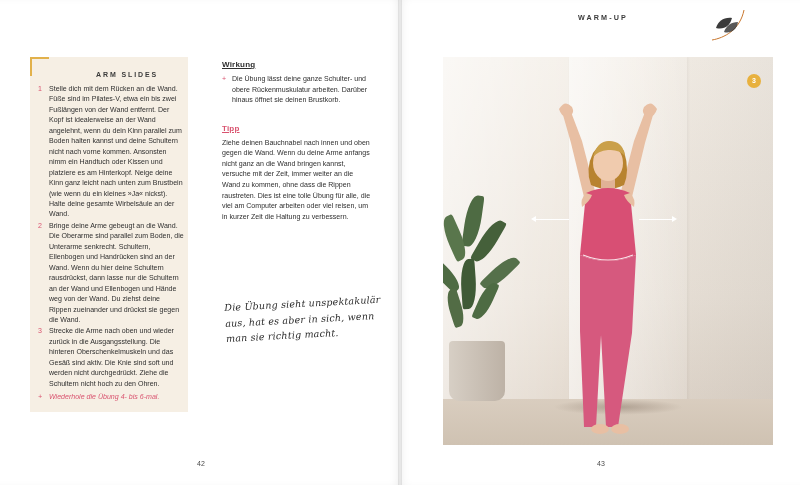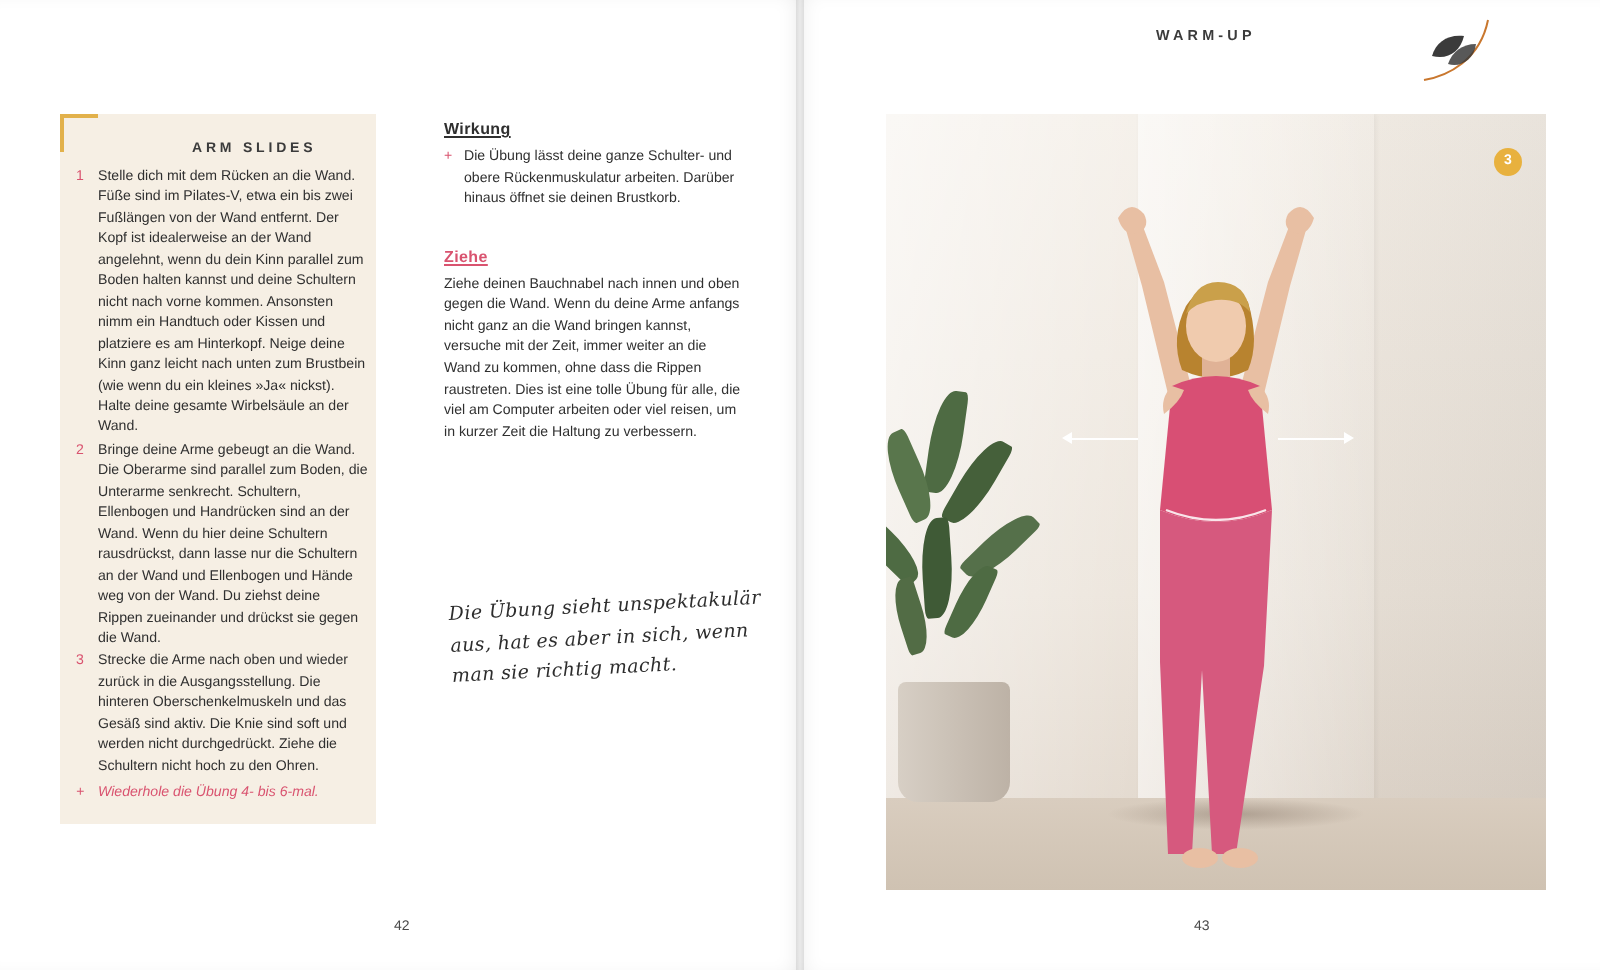--- a/index.html
+++ b/index.html
@@ -347,21 +347,21 @@
   </div>
 
   <div class="col2">
     <div class="sec-title">Wirkung</div>
     <div class="bullet-para">
       <span class="plus">+</span>
       <span>Die Übung lässt deine ganze Schulter- und obere Rückenmuskulatur arbeiten. Darüber hinaus öffnet sie deinen Brustkorb.</span>
     </div>
 
     <div class="tipp-block">
-      <div class="sec-title tipp">Ziehe</div>
+      <div class="sec-title tipp">Tipp</div>
       <div class="tipp-body">Ziehe deinen Bauchnabel nach innen und oben gegen die Wand. Wenn du deine Arme anfangs nicht ganz an die Wand bringen kannst, versuche mit der Zeit, immer weiter an die Wand zu kommen, ohne dass die Rippen raustreten. Dies ist eine tolle Übung für alle, die viel am Computer arbeiten oder viel reisen, um in kurzer Zeit die Haltung zu verbessern.</div>
     </div>
   </div>
 
   <div class="handwritten">Die Übung sieht unspektakulär aus, hat es aber in sich, wenn man sie richtig macht.</div>
 
   <div class="photo">
     <div class="wall"></div>
     <div class="wall-panel"></div>
     <div class="floor"></div>

